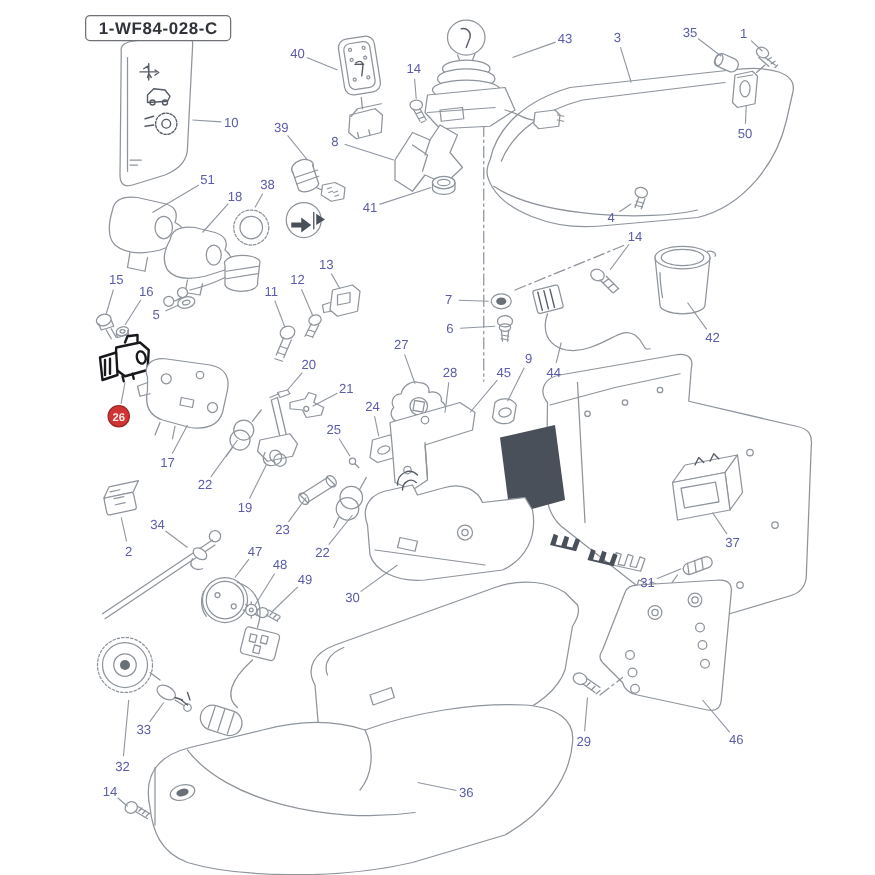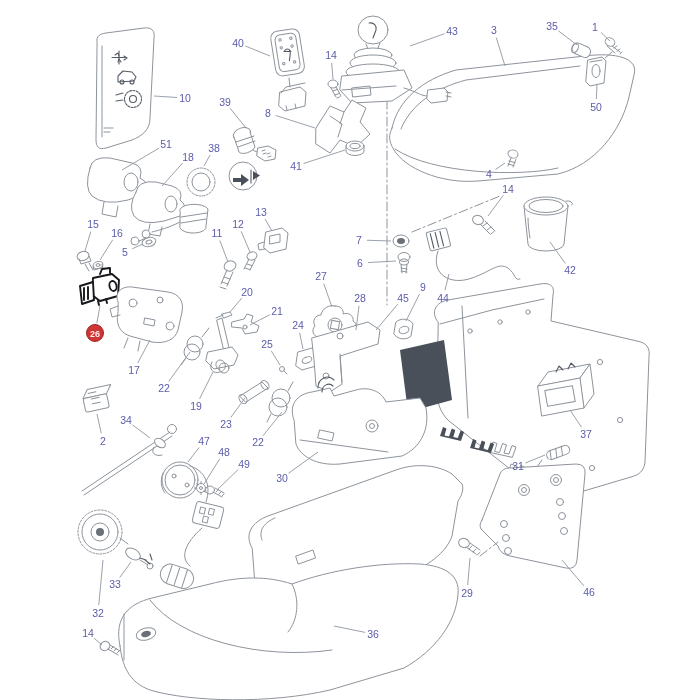--- a/index.html
+++ b/index.html
@@ -535,13 +535,14 @@
         <text x="98" y="616.5" class="callout">32</text>
         <line x1="119.70537358140037" y1="577.5301113255745" x2="131" y2="562" class="leader"></line>
         <text x="115" y="587.5" class="callout">33</text>
         <line x1="94.07405281892237" y1="638.2063309876478" x2="102" y2="645" class="leader"></line>
         <text x="88" y="636.5" class="callout">14</text>
         <line x1="365.16317839486805" y1="632.3924468502294" x2="334" y2="626" class="leader"></line>
         <text x="373" y="637.5" class="callout">36</text>
       </g>
   </svg>
 
+  <div id="code-box">1-WF84-028-C</div>
 </div>
 
 </body></html>

